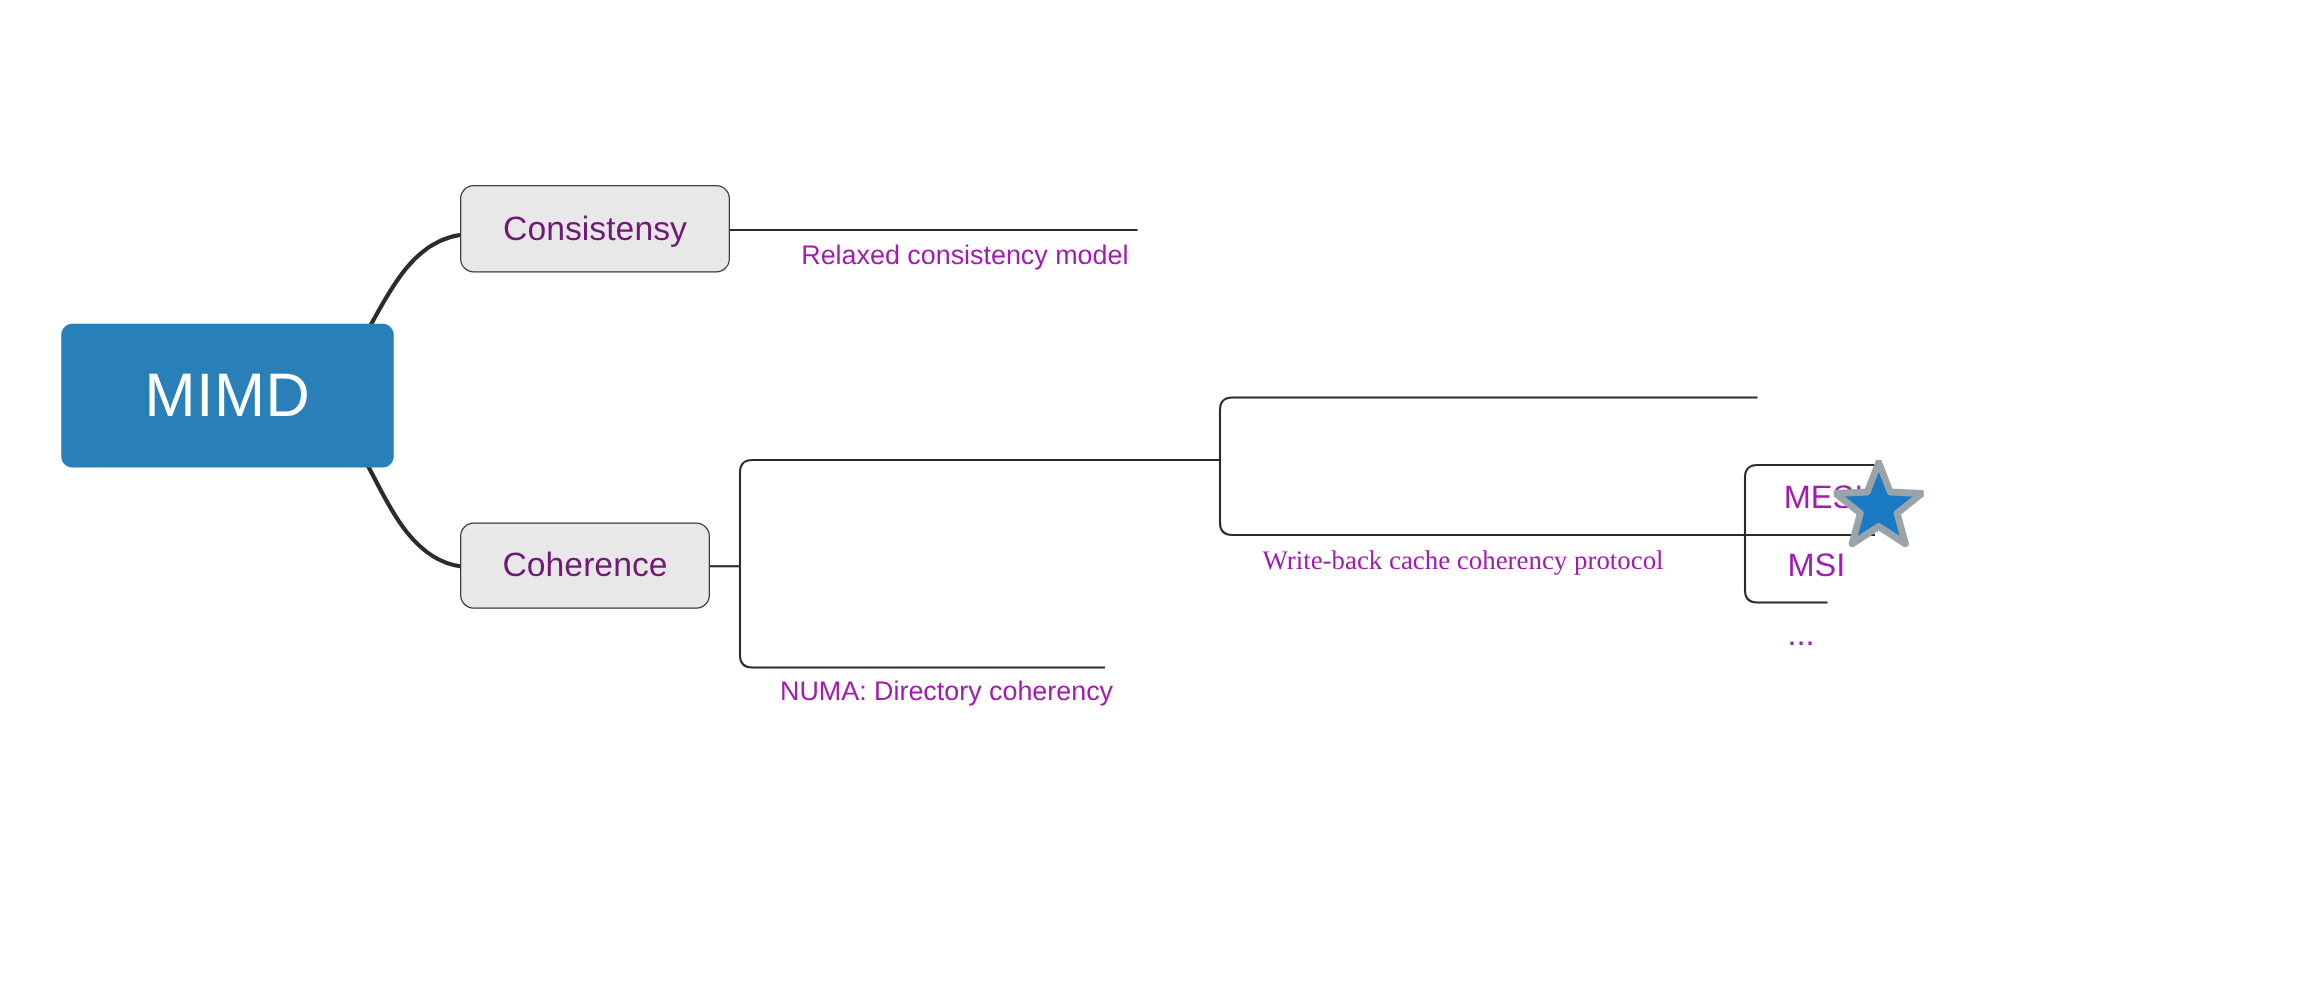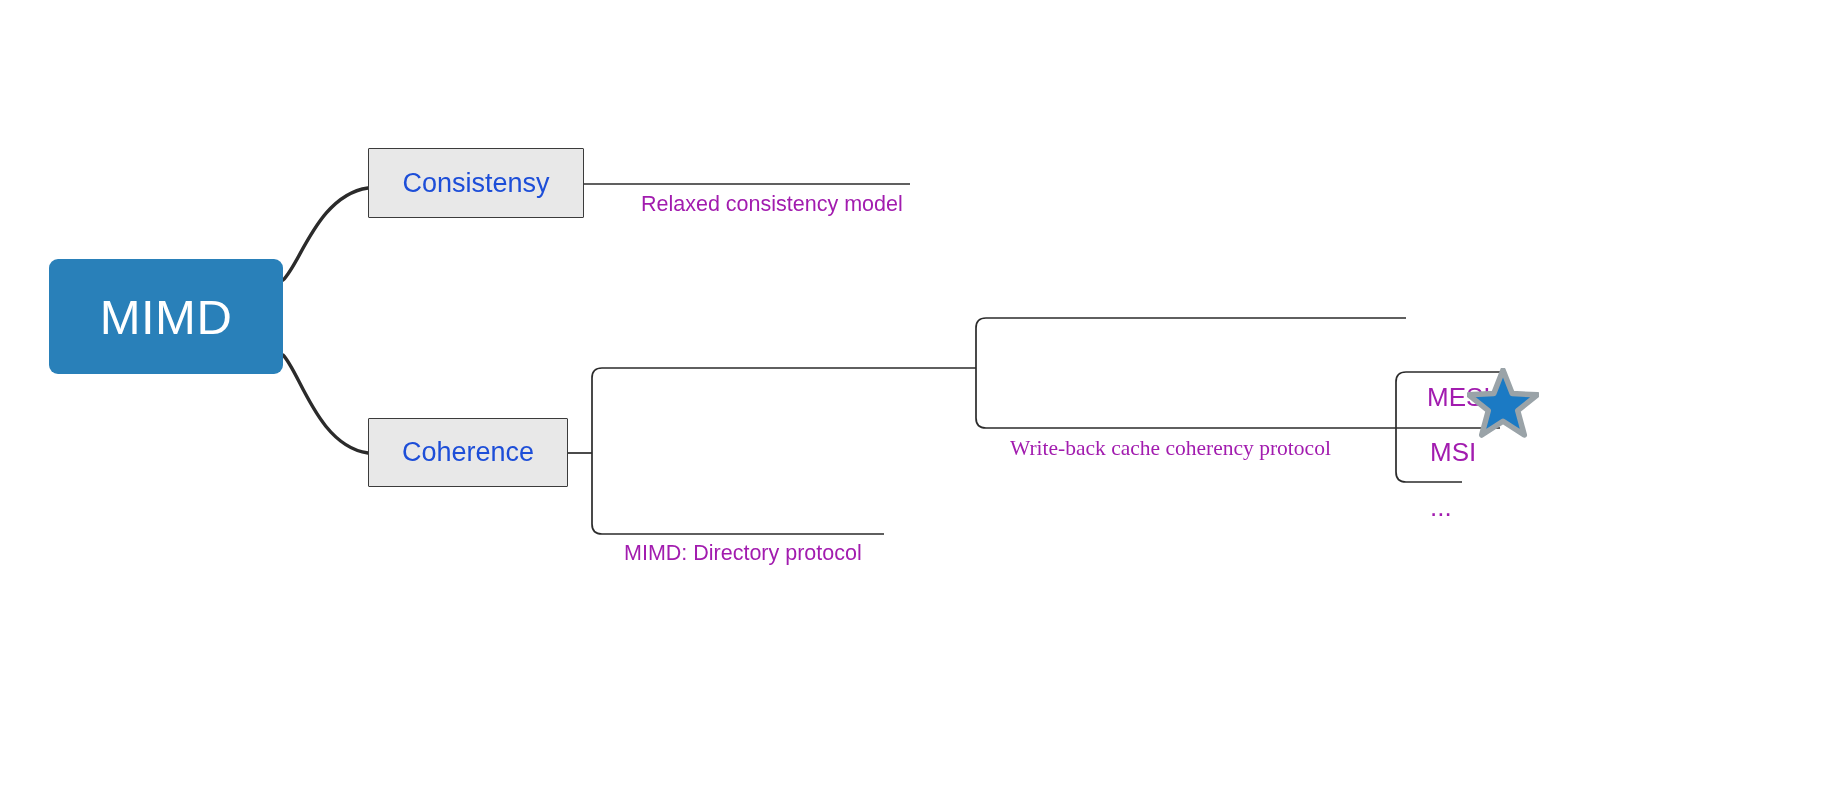--- a/index.html
+++ b/index.html
@@ -33,35 +33,35 @@
     box-sizing: border-box;
     display: flex;
     align-items: center;
     justify-content: center;
     white-space: nowrap;
   }
 
   .node-root {
     left: 49px;
     top: 259px;
-    width: 234px;
+    width: 266px;
     height: 115px;
     background: #2980b9;
     border-radius: 9px;
     color: #ffffff;
     font-size: 49px;
     font-weight: 400;
     letter-spacing: 0.5px;
   }
 
   .node-box {
     background: #e8e8e8;
     border: 1.6px solid #3b3b3b;
-    border-radius: 1px;
-    color: #1d4ed8;
+    border-radius: 11px;
+    color: #701a75;
     font-size: 27px;
   }
 
   .node-consistency {
     left: 368px;
     top: 148px;
     width: 216px;
     height: 70px;
   }
 
@@ -127,21 +127,21 @@
     <span>Consistensy</span>
   </div>
 
   <div class="node node-box node-coherence">
     <span>Coherence</span>
   </div>
 
   <div class="tlabel" style="left:641px; top:150px;">Relaxed consistency model</div>
 
 
-  <div class="tlabel" style="left:624px; top:499px;">MIMD: Directory protocol</div>
+  <div class="tlabel" style="left:624px; top:499px;">NUMA: Directory coherency</div>
 
 
   <div class="tlabel" style="left:1010px; top:394px;font-family:Liberation Serif, serif;">Write-back cache coherency protocol</div>
 
   <div class="tlabel sz-sm" style="left:1427px; top:340px;">MESI</div>
 
   <div class="tlabel sz-sm" style="left:1430px; top:395px;">MSI</div>
 
   <div class="tlabel sz-sm" style="left:1430px; top:450px;">...</div>
 

